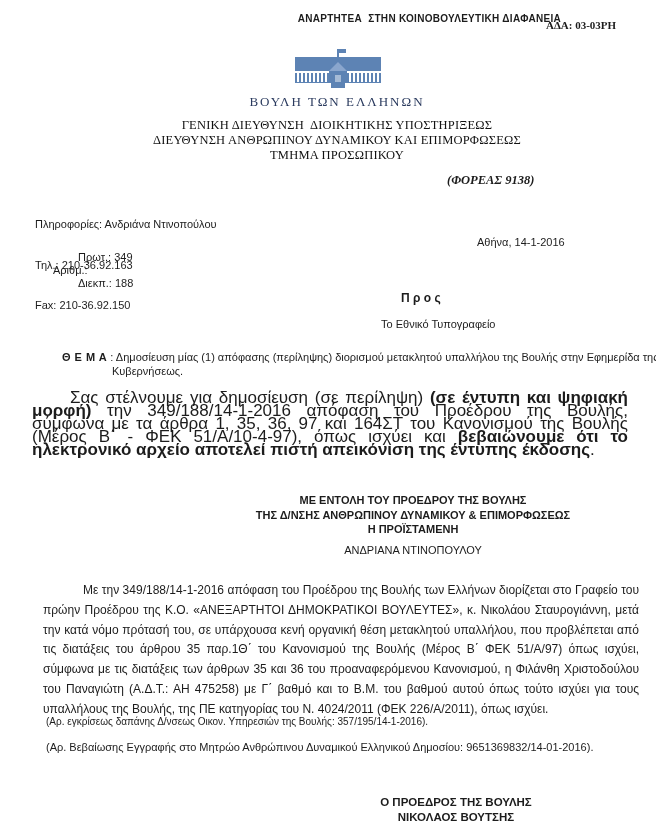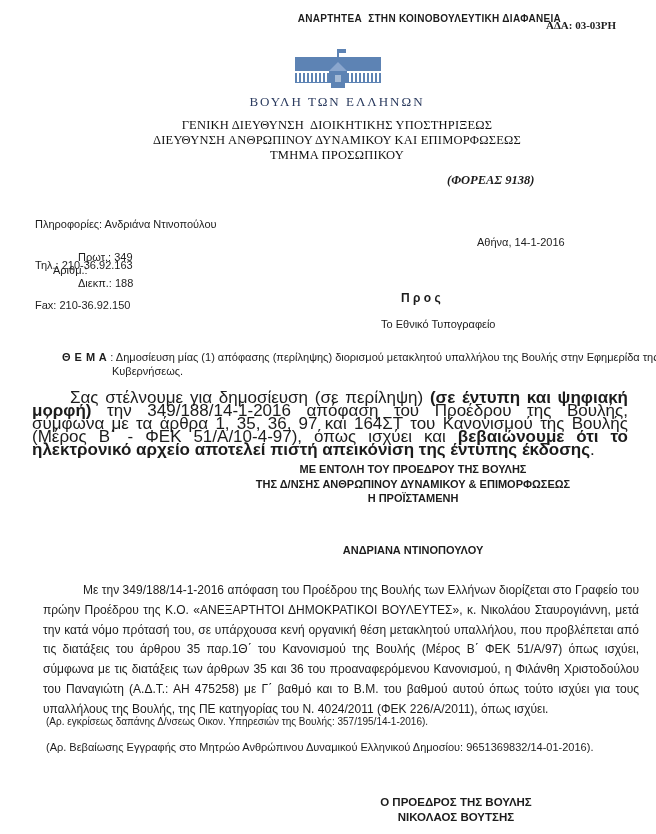--- a/index.html
+++ b/index.html
@@ -67,26 +67,26 @@
     padding-left:50px; text-indent:-50px;
   }
   .theme b { letter-spacing:0.5px; }
 
   .para1 {
     position:absolute; top:392px; left:32px; width:596px;
     font-size:17px; line-height:12.9px; text-align:justify; text-indent:38px;
   }
 
   .order-block {
-    position:absolute; top:462px; left:170px; width:486px; text-align:center;
+    position:absolute; top:493px; left:170px; width:486px; text-align:center;
     font-weight:bold; font-size:11px; line-height:14.5px;
   }
   .signer1 {
     position:absolute; top:544px; left:170px; width:486px; text-align:center;
-    font-weight:bold; font-size:11px;
+    font-weight:normal; font-size:11px;
   }
 
   .para2 {
     position:absolute; top:581px; left:32px; width:596px;
     font-size:12px; line-height:19.8px; text-align:justify; text-indent:40px;margin-left:11px;
   }
 
   .note1 { position:absolute; top:716px; left:46px; font-size:10px; white-space:pre; }
   .note2 { position:absolute; top:741px; left:46px; font-size:11px; white-space:pre; }
 

